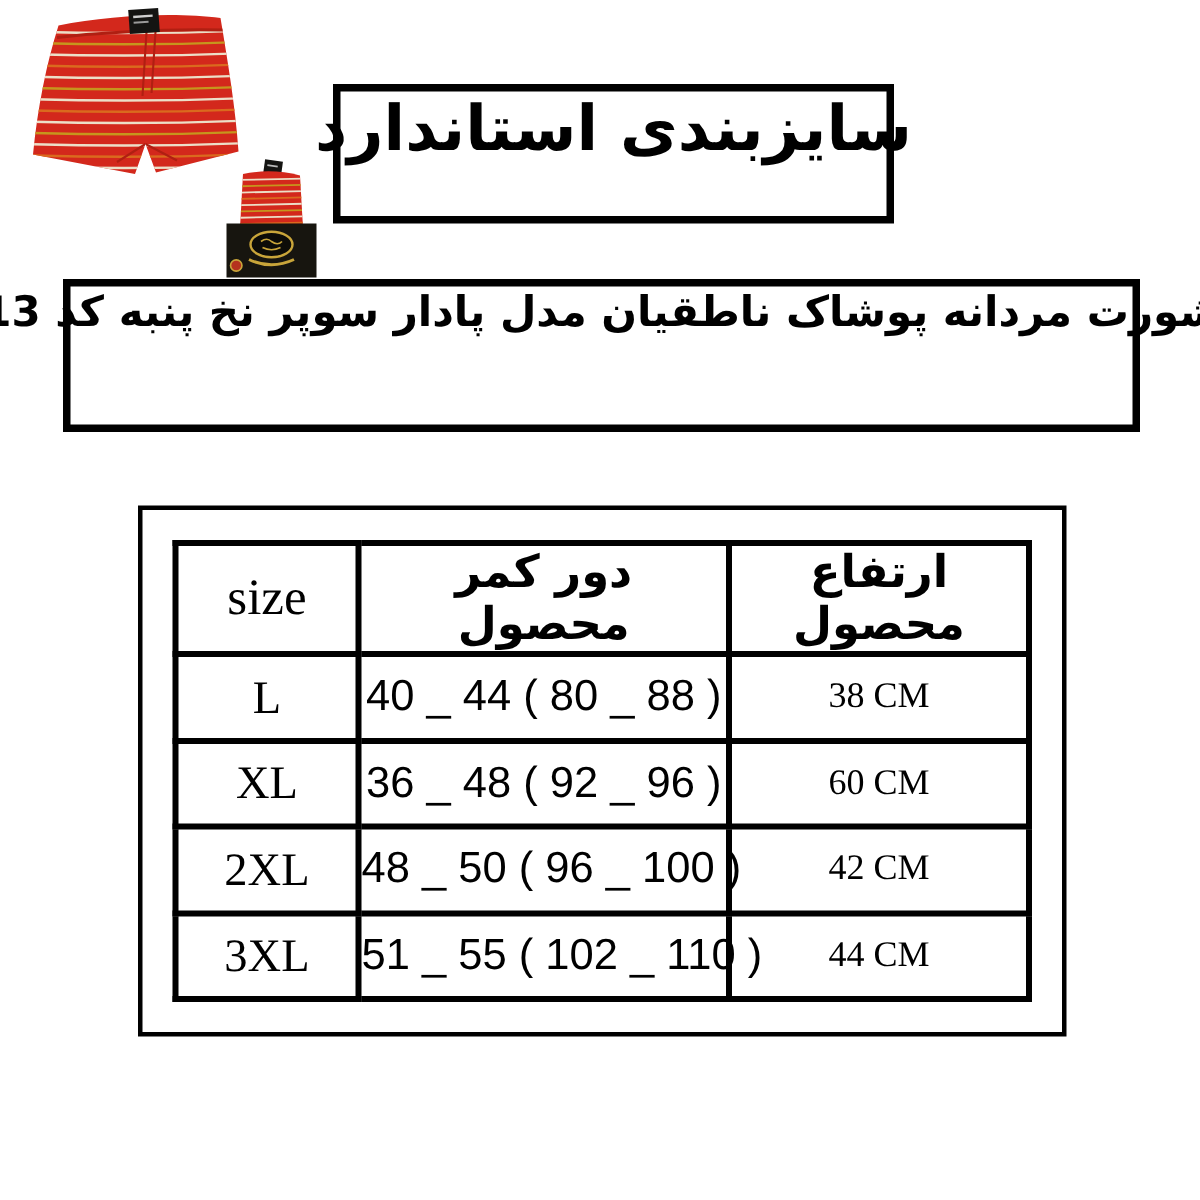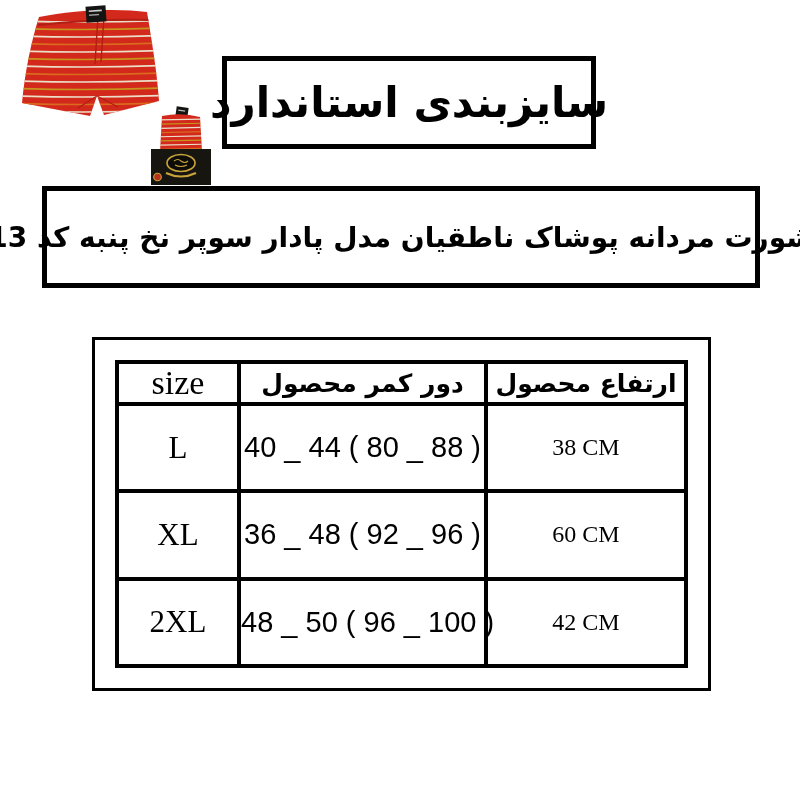--- a/index.html
+++ b/index.html
@@ -14,21 +14,21 @@
 
   
   .shorts-photo { position: absolute; left: 18px; top: 4px; }
   .package-photo { position: absolute; left: 150px; top: 106px; }
 
   
   .frame {
     position: absolute;
     border: 5px solid var(--border-black, #000);
     box-sizing: border-box;
-    display: flex; align-items: center; justify-content: center;
+    display: flex; justify-content: center;
     background: #fff;
   }
   .title-box { left: 222px; top: 56px; width: 374px; height: 93px; }
   .title-text {
     direction: rtl; font-size: 42px; font-weight: bold; color: #000;
     white-space: nowrap; letter-spacing: 1px;
   }
   .desc-box { left: 42px; top: 186px; width: 718px; height: 102px; }
   .desc-text {
     direction: rtl; font-size: 28px; font-weight: bold; color: #000;
@@ -48,21 +48,21 @@
   .size-table th, .size-table td {
     border: 4px solid var(--border-black, #000);
     text-align: center; vertical-align: middle;
     padding: 0; color: #000; background: #fff;
   }
   .col-size   { width: 122px; }
   .col-waist  { width: 247px; }
   .col-height { width: auto;  }
 
   .hdr-latin   { font-family: "Liberation Serif", serif; font-weight: normal; font-size: 34px; }
-  .hdr-persian { font-family: "DejaVu Sans", sans-serif; font-weight: bold; font-size: 25px; direction: rtl; }
+  .hdr-persian { font-family: "DejaVu Sans", sans-serif; font-weight: bold; font-size: 30px; direction: rtl; }
   .cell-size   { font-family: "Liberation Serif", serif; font-size: 31px; }
   .cell-waist  { font-family: Liberation Sans, sans-serif; font-size: 29px; direction: ltr; white-space: nowrap; }
   .cell-height { font-family: "Liberation Serif", serif; font-size: 24px; white-space: nowrap; }
 </style>
 </head>
 <body>
 
 <div class="canvas">
 
   <svg class="shorts-photo" width="155" height="118" viewBox="0 0 155 118">
@@ -160,17 +160,22 @@
         <tr>
           <td class="cell-size">XL</td>
           <td class="cell-waist">36 _ 48 ( 92 _ 96 )</td>
           <td class="cell-height">60 CM</td>
         </tr>
         <tr>
           <td class="cell-size">2XL</td>
           <td class="cell-waist">48 _ 50 ( 96 _ 100 )</td>
           <td class="cell-height">42 CM</td>
         </tr>
+        <tr>
+          <td class="cell-size">3XL</td>
+          <td class="cell-waist">51 _ 55 ( 102 _ 110 )</td>
+          <td class="cell-height">44 CM</td>
+        </tr>
       </tbody>
     </table>
   </div>
 
 </div>
 
 </body></html>

